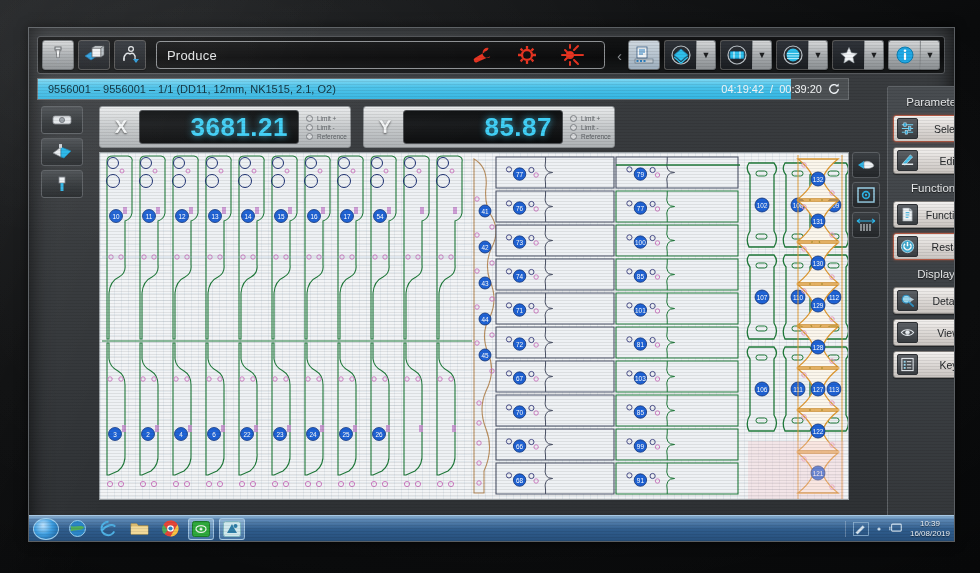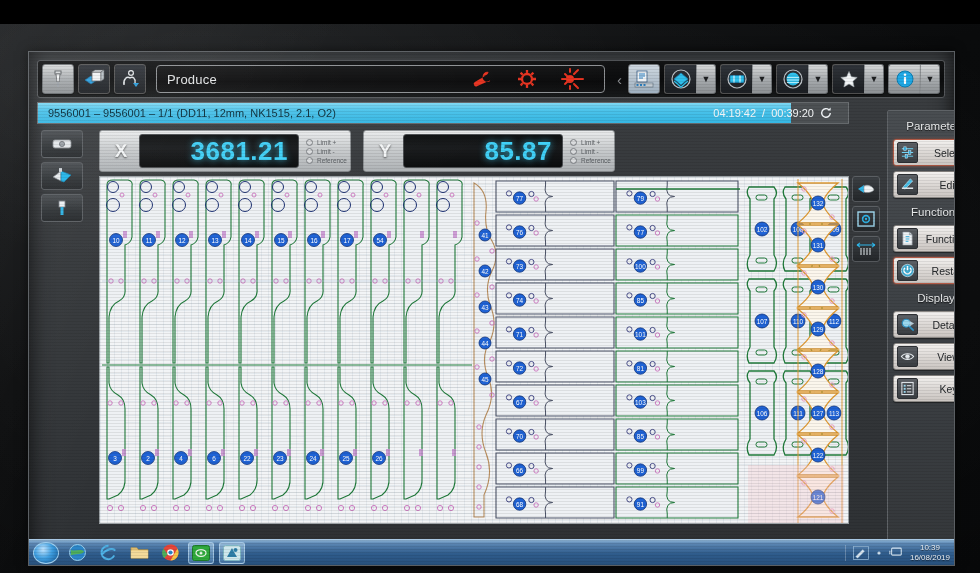--- a/index.html
+++ b/index.html
@@ -9,21 +9,20 @@
     font-family:"Liberation Sans", sans-serif;
     position:relative;
   }
 
   
   #photo {
     position:absolute; inset:0;
     background:
       radial-gradient(ellipse 120% 110% at 50% 45%, rgba(255,255,255,0.05) 0%, rgba(0,0,0,0.0) 55%, rgba(0,0,0,0.55) 100%),
       linear-gradient(160deg,#1a1c1e 0%,#0a0b0c 40%,#08090a 100%);
-    margin-top: 24px;
   }
   #screen {
     position:absolute;
     left:28px; top:27px; width:927px; height:515px;
     background:linear-gradient(180deg,#4c5054 0%,#3a3d40 4%,#2e3134 100%);
     border:1px solid #5a5e62;
     box-shadow:0 0 22px rgba(0,0,0,.85) inset, 0 0 10px rgba(0,0,0,.7);
     overflow:hidden;
   }
 
@@ -92,21 +91,21 @@
   }
   .statusstrip .fill {
     position:absolute; left:0; top:0; bottom:0; width:93%;
     background:linear-gradient(180deg,#7fd8f3 0%,#49c2ea 40%,#35b6e2 100%);
   }
   .statusstrip .jobtext {
     position:relative; z-index:2; color:#12333f; font-size:11px; padding-left:10px;
     white-space:nowrap;
   }
   .statusstrip .timer {
-    position:relative; z-index:2; margin-left:auto; padding-right:16px;
+    position:relative; z-index:2; margin-left:auto; padding-right:8px;
     color:#f0f2f3; font-size:11px; display:flex; align-items:flex-end; gap:6px;
     white-space:nowrap;
   }
   .refresh-ico { display:block; }
 
   
   .coordrow {
     position:absolute; left:62px; top:28px; width:460px; height:42px;
     display:flex; gap:12px;
   }

